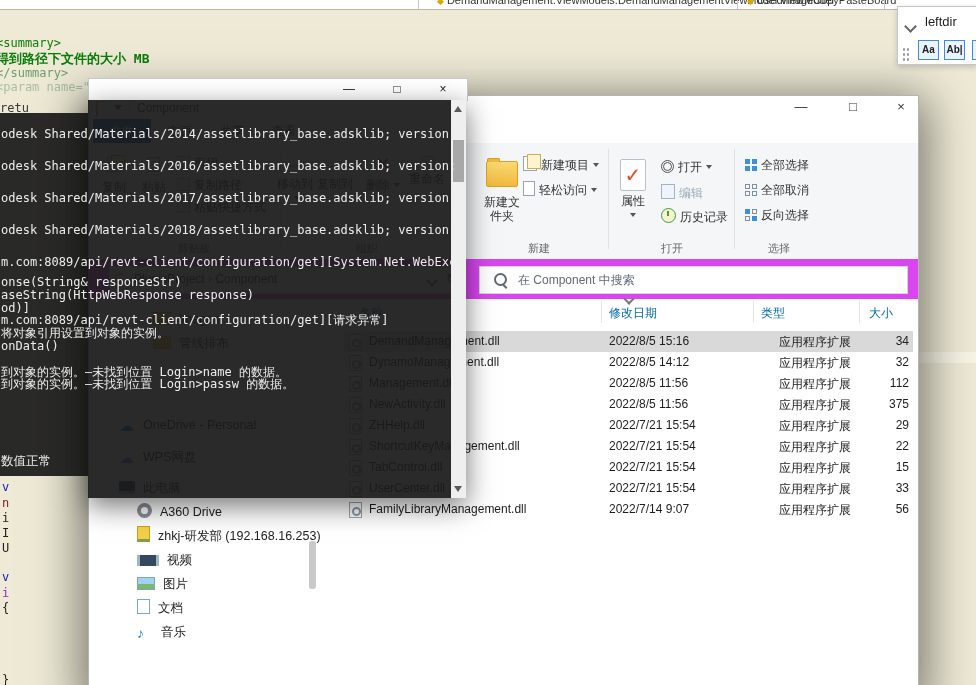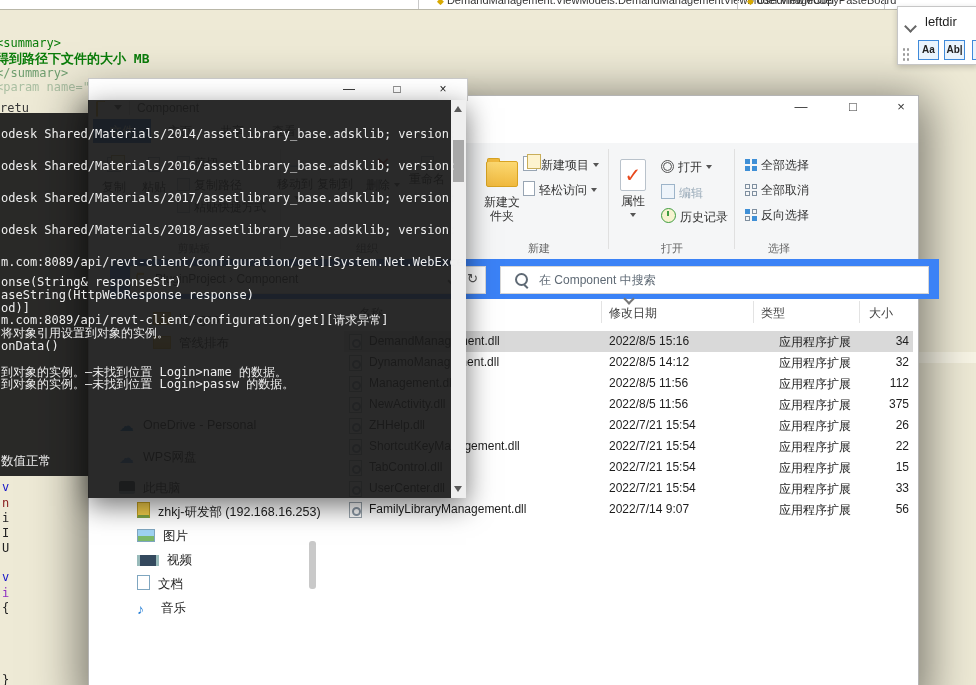--- a/index.html
+++ b/index.html
@@ -75,32 +75,32 @@
   .pages-ico::before{content:"";position:absolute;left:3px;top:-3px;width:12px;height:13px;background:#fdf3cf;border:1px solid #c9ae5a;}
   .page-ico{width:10px;height:13px;background:#fff;border:1px solid #98a5b3;}
   .gear-ico{width:13px;height:13px;border:3px double #555;border-radius:50%;box-sizing:border-box;}
   .edit-ico{width:12px;height:13px;background:#eef4fa;border:1px solid #9db4c9;}
   .hist-ico{width:13px;height:13px;border-radius:50%;background:#f7f3d0;border:1px solid #3f9d3f;position:relative;}
   .hist-ico::after{content:"";position:absolute;left:5px;top:2px;width:2px;height:5px;background:#3f9d3f;}
   .mini-ico{width:11px;height:11px;background:#e8edf2;border:1px solid #aab6c2;}
   .arrow-blue{color:#2d6fc2;font-weight:bold;}
   .x-red{color:#c0392b;font-weight:bold;}
   
-  .addr-row{position:absolute;left:0;top:163px;width:100%;height:40px;background:#3b82f6;margin-left:21px;}
+  .addr-row{position:absolute;left:0;top:163px;width:100%;height:40px;background:#d946ef;}
   .crumb-box{position:absolute;left:20px;top:7px;width:354px;height:26px;border:1px solid #d9d9d9;background:#fff;}
   .crumb-txt{position:absolute;left:24px;top:5px;font-size:12px;color:#333;white-space:nowrap;}
   .crumb-fold{position:absolute;left:5px;top:7px;transform:scale(.85);}
   .crumb-chev{position:absolute;right:28px;top:10px;width:6px;height:6px;border-left:2px solid #666;border-bottom:2px solid #666;transform:rotate(-45deg);}
   .crumb-refresh{position:absolute;right:7px;top:4px;font-size:13px;color:#555;}
   .search-box{position:absolute;left:390px;top:7px;width:427px;height:26px;border:1px solid #d6d6d6;background:#fff;}
   .search-txt{position:absolute;left:38px;top:5px;font-size:12px;color:#5f6a75;}
   .mag{position:absolute;left:14px;top:6px;width:9px;height:9px;border:2px solid #5f6a75;border-radius:50%;}
   .mag::after{content:"";position:absolute;left:8px;top:9px;width:2px;height:5px;background:#5f6a75;transform:rotate(-45deg);}
   
-  .hdr{position:absolute;top:209px;font-size:12px;color:#404040;}
+  .hdr{position:absolute;top:209px;font-size:12px;color:#0369a1;}
   .hdr-sep{position:absolute;top:205px;width:1px;height:22px;background:#e3e3e3;}
   .sort-chev{position:absolute;left:536px;top:199px;width:6px;height:6px;border-left:2px solid #777;border-bottom:2px solid #777;transform:rotate(-45deg);}
   
   .flist{position:absolute;left:255px;top:235px;width:569px;}
   .frow{position:relative;height:21px;}
   .frow.selected{background:#d9d9d9;}
   .fcell{position:absolute;top:3px;font-size:12px;color:#1e1e1e;white-space:nowrap;}
   .fc-name{left:25px;} .fc-date{left:265px;} .fc-type{left:435px;} .fc-size{left:465px;width:100px;text-align:right;}
   .dll-ico{position:absolute;left:5px;top:3px;width:11px;height:14px;background:#fff;border:1px solid #9aa5ad;}
   .dll-ico::after{content:"";position:absolute;left:2px;top:4px;width:5px;height:5px;border:2px solid #8b98a5;border-radius:50%;}
@@ -325,21 +325,21 @@
           <span class="fcell fc-name">NewActivity.dll</span>
           <span class="fcell fc-date">2022/8/5 11:56</span>
           <span class="fcell fc-type">应用程序扩展</span>
           <span class="fcell fc-size">375</span>
         </div>
       <div class="frow">
           <span class="dll-ico"></span>
           <span class="fcell fc-name">ZHHelp.dll</span>
           <span class="fcell fc-date">2022/7/21 15:54</span>
           <span class="fcell fc-type">应用程序扩展</span>
-          <span class="fcell fc-size">26</span>
+          <span class="fcell fc-size">29</span>
         </div>
       <div class="frow">
           <span class="dll-ico"></span>
           <span class="fcell fc-name">ShortcutKeyManagement.dll</span>
           <span class="fcell fc-date">2022/7/21 15:54</span>
           <span class="fcell fc-type">应用程序扩展</span>
           <span class="fcell fc-size">22</span>
         </div>
       <div class="frow">
           <span class="dll-ico"></span>
@@ -364,23 +364,24 @@
         </div>
     </div>
 
     <div class="sidebar">
       <div class="sb-item d2 mt6"><span class="sb-ico i-folder"></span><span>images</span></div>
       <div class="sb-item d2"><span class="sb-ico i-folder"></span><span>管线排布</span></div>
       <div class="gap58"></div>
       <div class="sb-item d0"><span class="sb-ico i-cloud">☁</span><span>OneDrive - Personal</span></div>
       <div class="sb-item d0 mt8"><span class="sb-ico i-cloud2">☁</span><span>WPS网盘</span></div>
       <div class="sb-item d0 mt7"><span class="sb-ico i-pc"></span><span>此电脑</span></div>
+      <div class="sb-item d1"><span class="sb-ico i-a360"></span><span>A360 Drive</span></div>
       <div class="sb-item d1"><span class="sb-ico i-net"></span><span>zhkj-研发部 (192.168.16.253)</span></div>
+      <div class="sb-item d1"><span class="sb-ico i-video"></span><span>视频</span></div>
       <div class="sb-item d1"><span class="sb-ico i-pic"></span><span>图片</span></div>
-      <div class="sb-item d1"><span class="sb-ico i-video"></span><span>视频</span></div>
       <div class="sb-item d1"><span class="sb-ico i-doc"></span><span>文档</span></div>
       <div class="sb-item d1"><span class="sb-ico i-music">♪</span><span>音乐</span></div>
     </div>
     <div class="sb-scroll"></div>
   </div>
 
   <div class="console-title">
     <span class="cbtn c-min">—</span>
     <span class="cbtn c-max">□</span>
     <span class="cbtn c-close">×</span>

